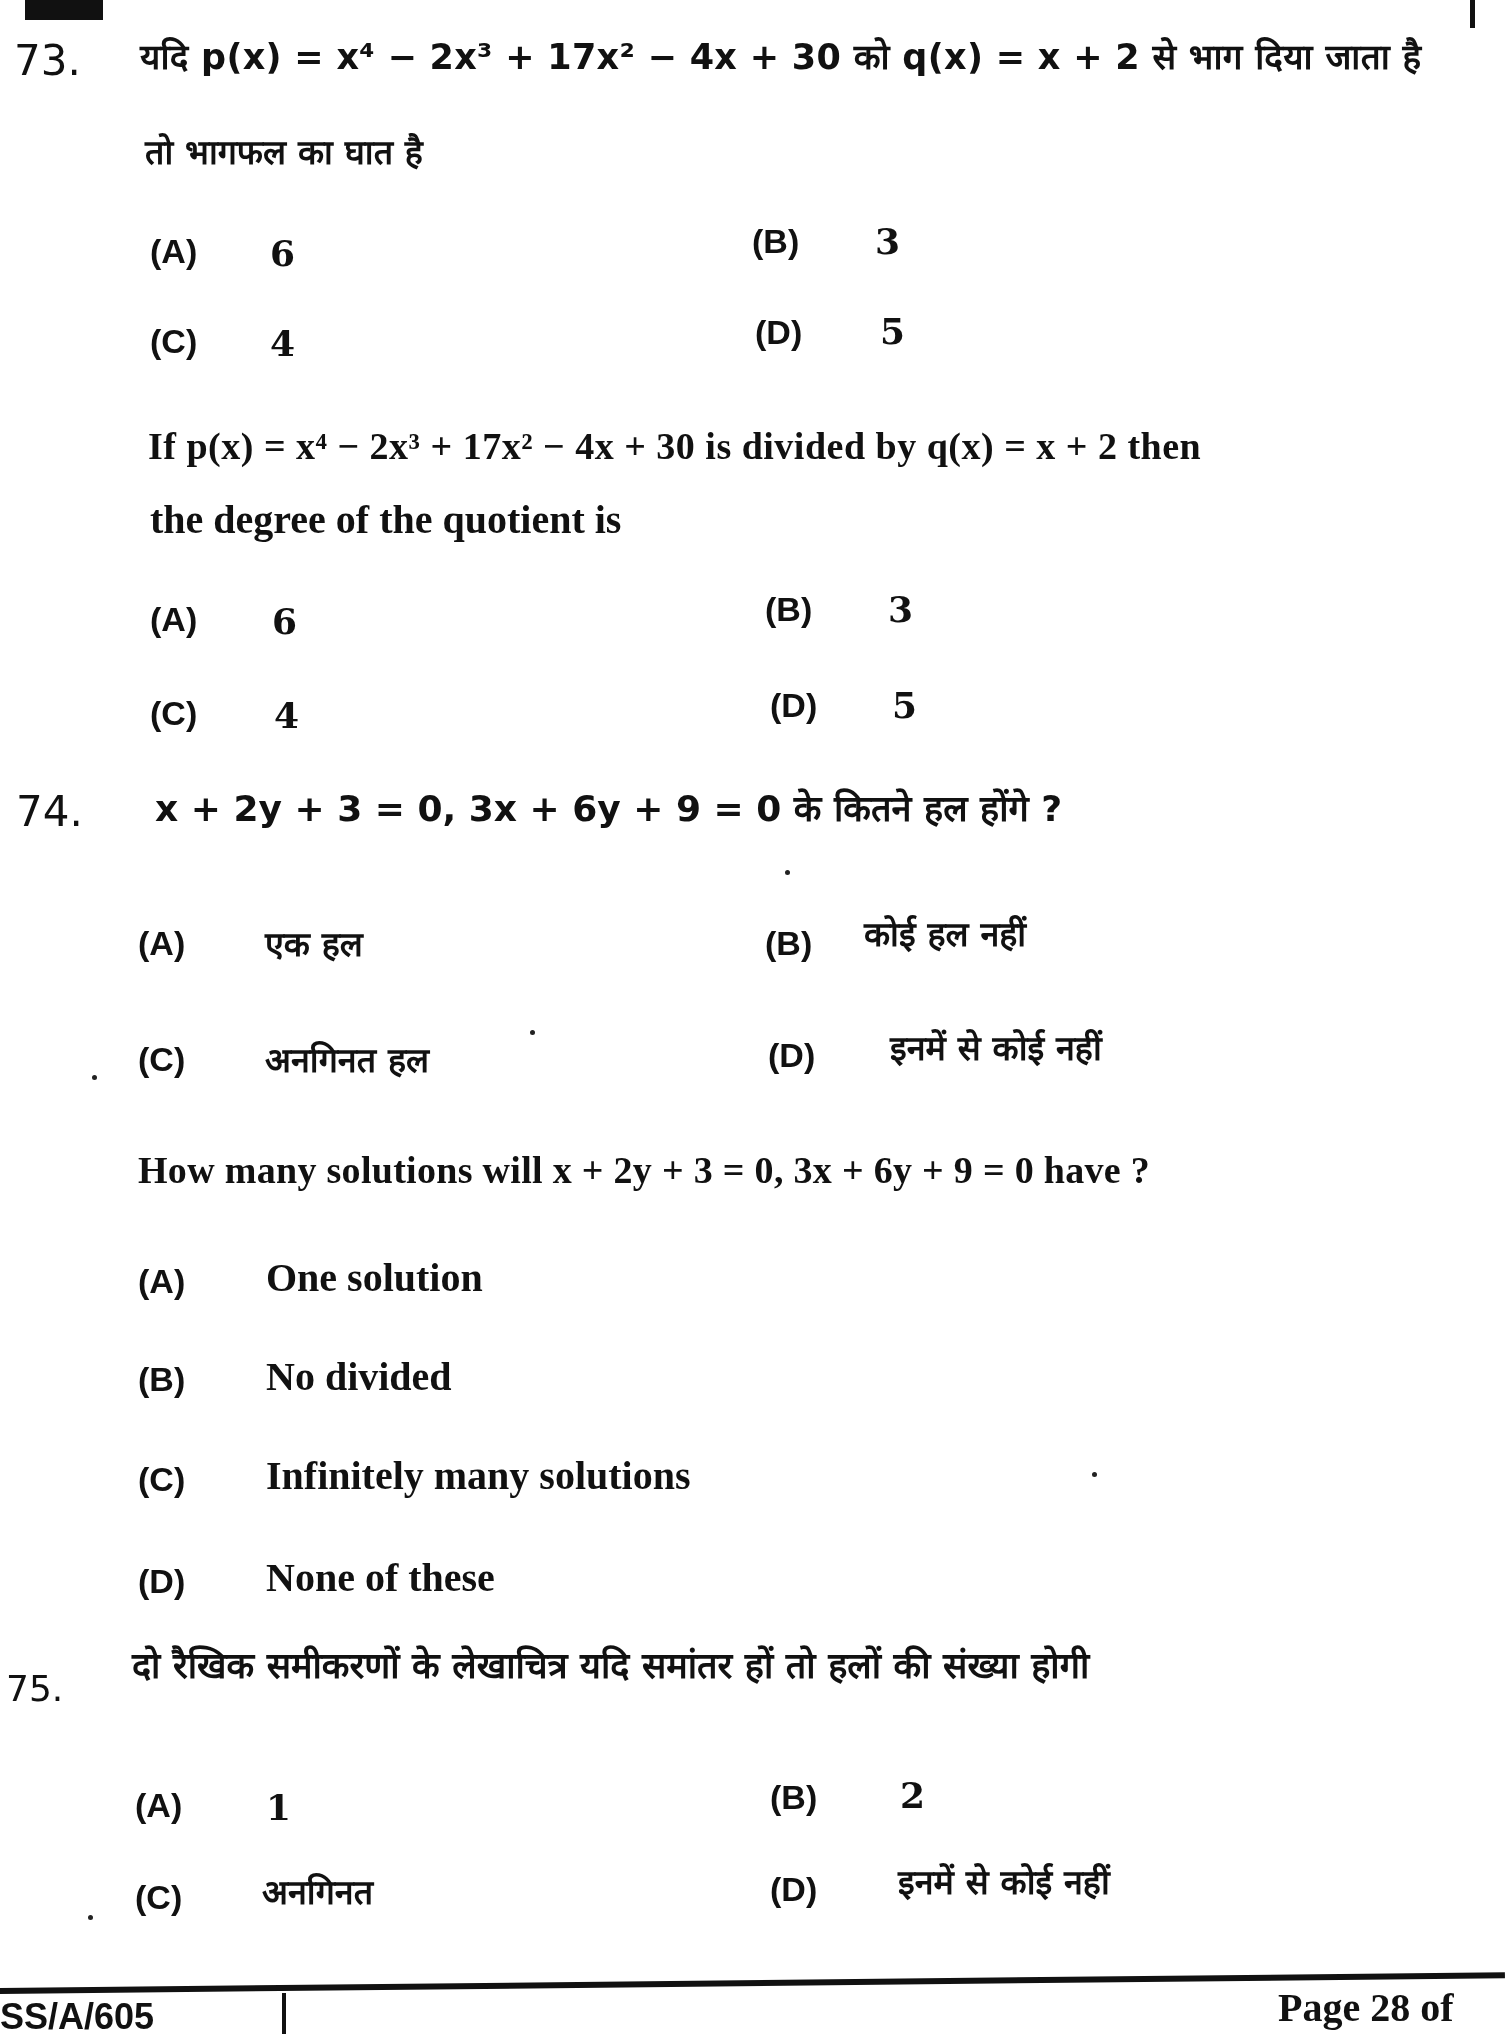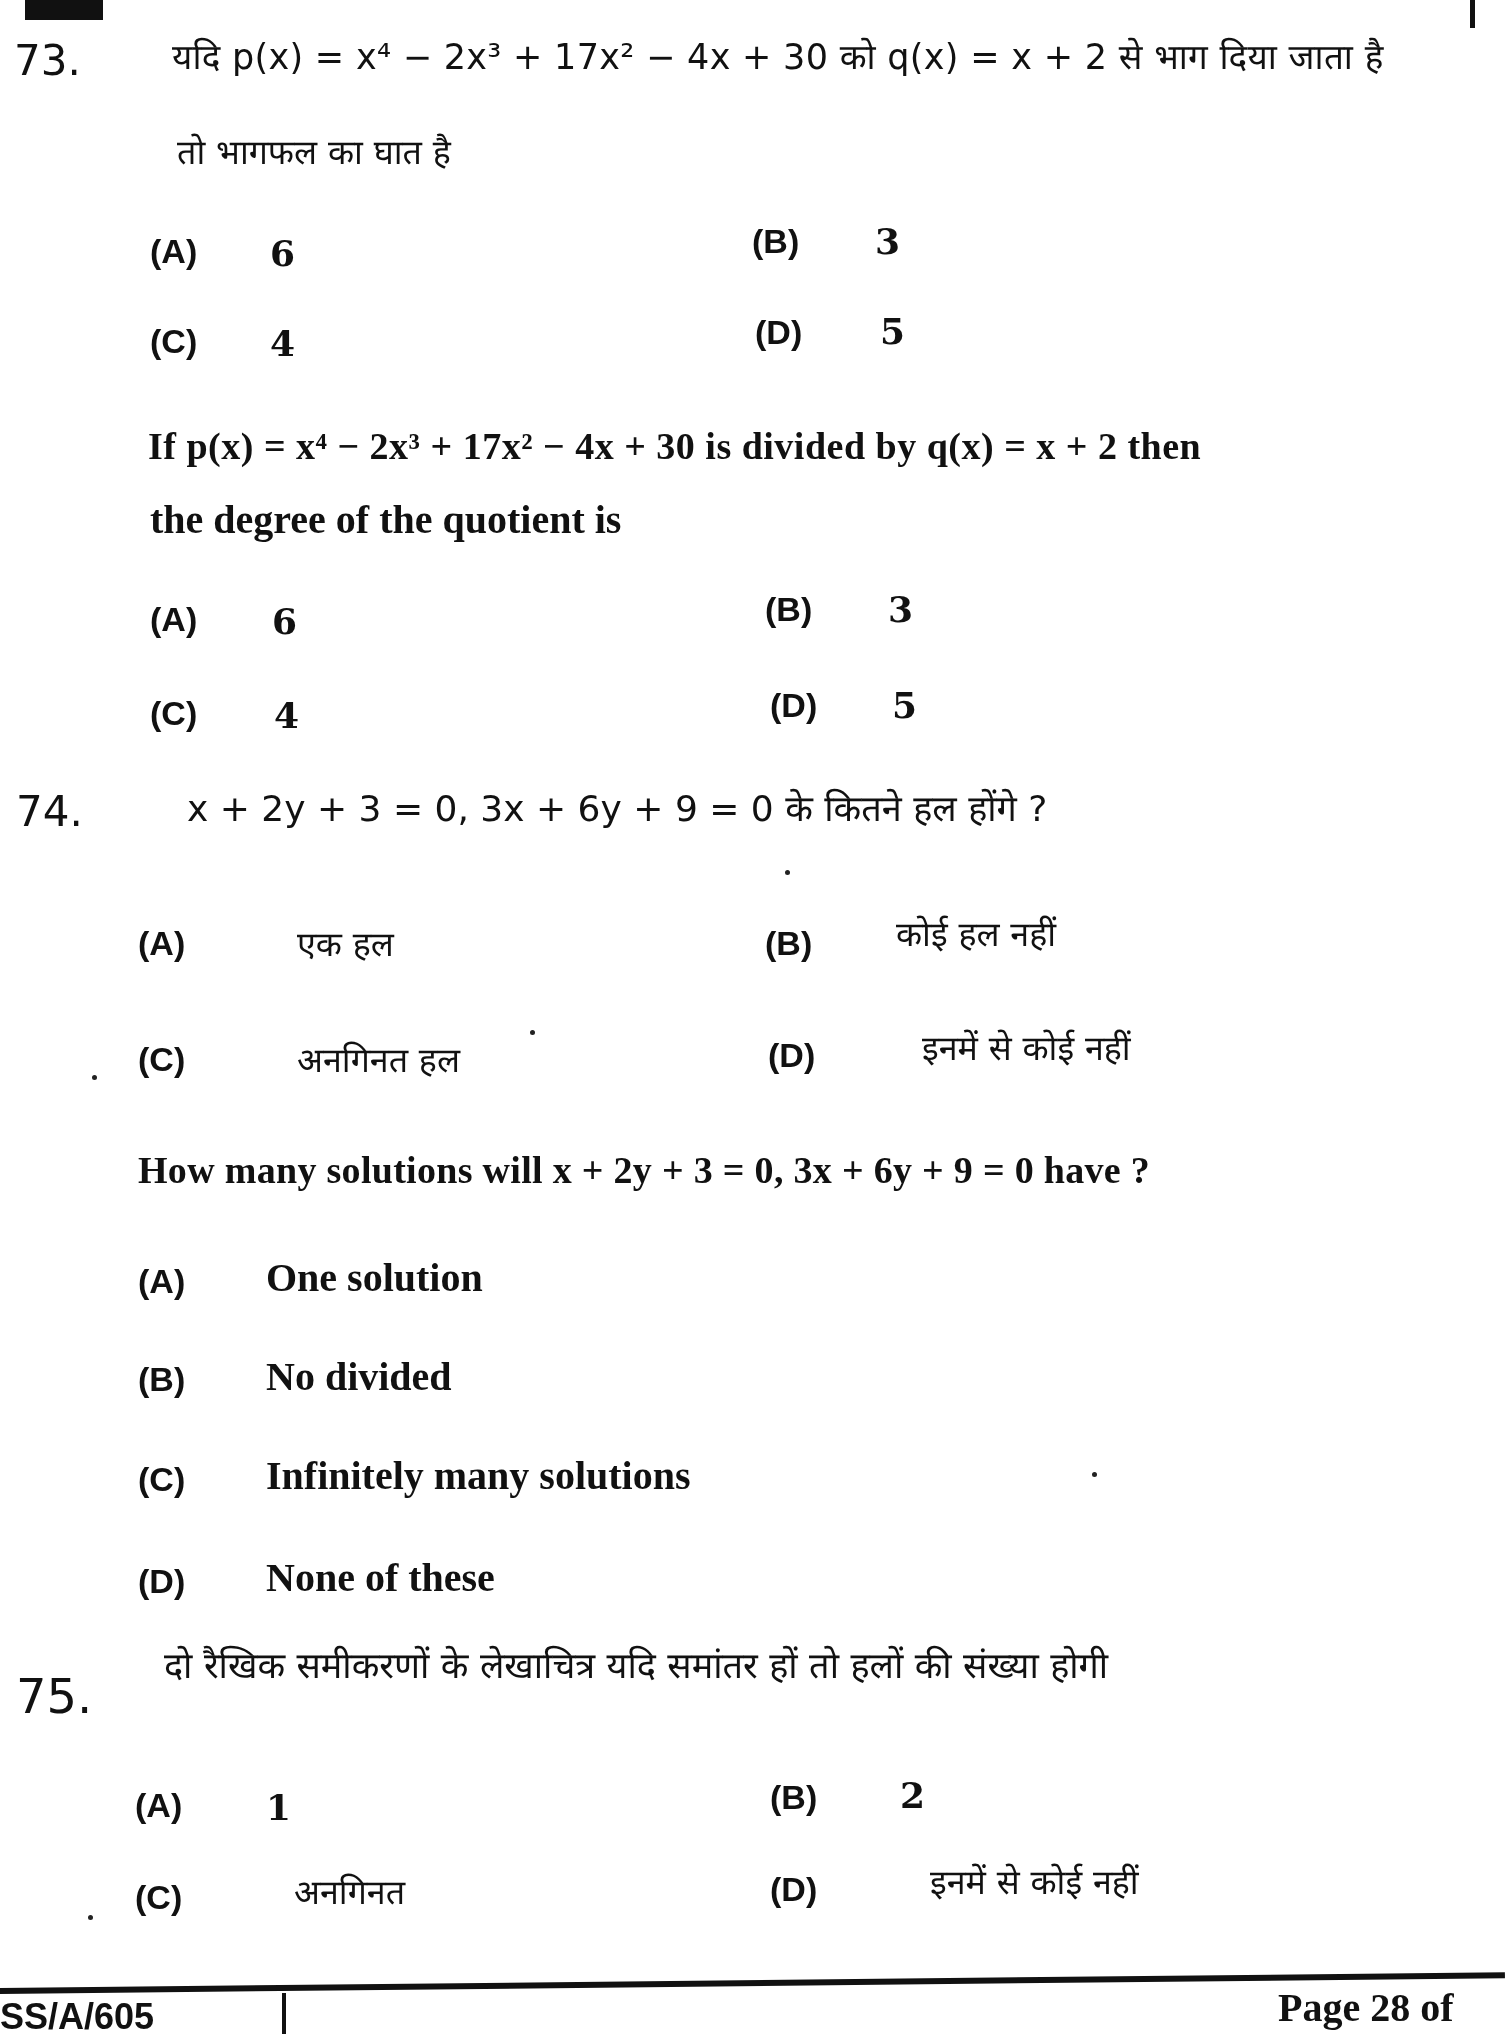--- a/index.html
+++ b/index.html
@@ -5,21 +5,21 @@
   html, body { margin:0; padding:0; }
   body {
     width:1505px; height:2034px; background:#ffffff; position:relative; overflow:hidden;
     font-family:"DejaVu Serif", serif; color:#111; font-weight:bold;
   }
   .abs { position:absolute; white-space:nowrap; }
   .qnum { font-family:"DejaVu Sans", sans-serif; font-size:42px; font-weight:normal; }
   .opt-label { font-family:"Liberation Sans", sans-serif; font-size:34px; font-weight:bold; }
   .opt-val { font-size:36px; }
   .eng { font-family:"Liberation Serif", serif; font-size:40px; font-weight:bold; }
-  .hindi { font-family:"DejaVu Sans", sans-serif; font-size:34px; font-weight:normal;margin-left:32px; }
+  .hindi { font-family:"DejaVu Sans", sans-serif; font-size:34px; font-weight:bold; }
   .corner-mark { position:absolute; left:25px; top:0; width:78px; height:20px; background:#111; }
   .topright-mark { position:absolute; left:1470px; top:0; width:5px; height:28px; background:#111; }
   .footer-line { position:absolute; left:0; top:1988px; width:1505px; height:6px; background:#111; transform:rotate(-0.6deg); transform-origin:left; }
   .footer-divider { position:absolute; left:282px; top:1993px; width:4px; height:45px; background:#111; }
   .footer-code { font-family:"Liberation Sans", sans-serif; font-size:36px; font-weight:bold; }
   .footer-page { font-family:"Liberation Serif", serif; font-size:40px; font-weight:bold; }
   .speck { position:absolute; width:5px; height:5px; background:#222; border-radius:50%; }
 </style>
 </head>
 <body>
@@ -68,21 +68,21 @@
 
 <div class="abs opt-label" style="left:138px; top:1262px;">(A)</div>
 <div class="abs eng" style="left:266px; top:1254px;">One solution</div>
 <div class="abs opt-label" style="left:138px; top:1360px;">(B)</div>
 <div class="abs eng" style="left:266px; top:1353px;">No divided</div>
 <div class="abs opt-label" style="left:138px; top:1460px;">(C)</div>
 <div class="abs eng" style="left:266px; top:1452px;">Infinitely many solutions</div>
 <div class="abs opt-label" style="left:138px; top:1562px;">(D)</div>
 <div class="abs eng" style="left:266px; top:1554px;">None of these</div>
 
-<div class="abs qnum" style="left:16px; top:1668px; font-size:48px;">75.</div>
+<div class="abs qnum" style="left:6px; top:1668px; font-size:36px;">75.</div>
 <div class="abs hindi" style="left:132px; top:1640px; font-size:36px;">दो रैखिक समीकरणों के लेखाचित्र यदि समांतर हों तो हलों की संख्या होगी</div>
 
 <div class="abs opt-label" style="left:135px; top:1786px;">(A)</div>
 <div class="abs opt-val" style="left:266px; top:1786px;">1</div>
 <div class="abs opt-label" style="left:770px; top:1778px;">(B)</div>
 <div class="abs opt-val" style="left:900px; top:1774px;">2</div>
 <div class="abs opt-label" style="left:135px; top:1878px;">(C)</div>
 <div class="abs hindi" style="left:262px; top:1868px;">अनगिनत</div>
 <div class="abs opt-label" style="left:770px; top:1870px;">(D)</div>
 <div class="abs hindi" style="left:898px; top:1858px;">इनमें से कोई नहीं</div>

